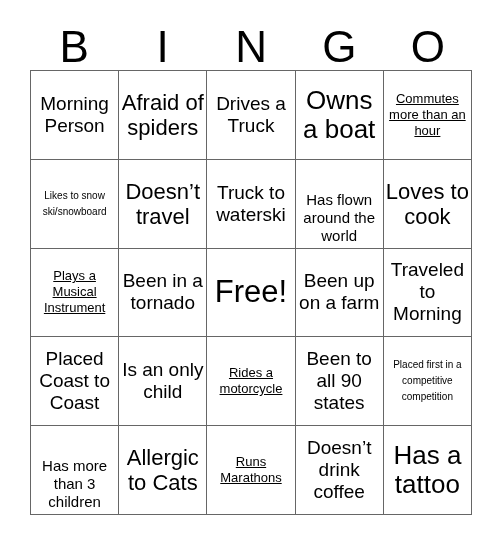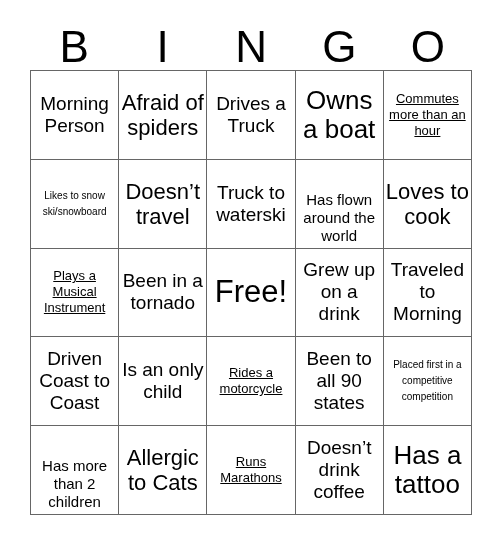--- a/index.html
+++ b/index.html
@@ -141,44 +141,44 @@
     <div class="bingo-cell fs-xs">
         <span class="cell-text">Plays a Musical Instrument</span>
       </div>
     <div class="bingo-cell fs-md">
         <span class="cell-text">Been in a tornado</span>
       </div>
     <div class="bingo-cell fs-xxl">
         <span class="cell-text">Free!</span>
       </div>
     <div class="bingo-cell fs-md">
-        <span class="cell-text">Grew up on a drink</span>
+        <span class="cell-text">Been up on a farm</span>
       </div>
     <div class="bingo-cell fs-md">
         <span class="cell-text">Traveled to Morning</span>
       </div>
 
     <div class="bingo-cell fs-md">
-        <span class="cell-text">Driven Coast to Coast</span>
+        <span class="cell-text">Placed Coast to Coast</span>
       </div>
     <div class="bingo-cell fs-md">
         <span class="cell-text">Is an only child</span>
       </div>
     <div class="bingo-cell fs-xs">
         <span class="cell-text">Rides a motorcycle</span>
       </div>
     <div class="bingo-cell fs-md">
         <span class="cell-text">Been to all 90 states</span>
       </div>
     <div class="bingo-cell fs-xxs">
         <span class="cell-text">Placed first in a competitive competition</span>
       </div>
 
     <div class="bingo-cell fs-sm">
-        <span class="cell-text">Has more than 2 children</span>
+        <span class="cell-text">Has more than 3 children</span>
       </div>
     <div class="bingo-cell fs-lg">
         <span class="cell-text">Allergic to Cats</span>
       </div>
     <div class="bingo-cell fs-xs">
         <span class="cell-text">Runs Marathons</span>
       </div>
     <div class="bingo-cell fs-md">
         <span class="cell-text">Doesn’t drink coffee</span>
       </div>

